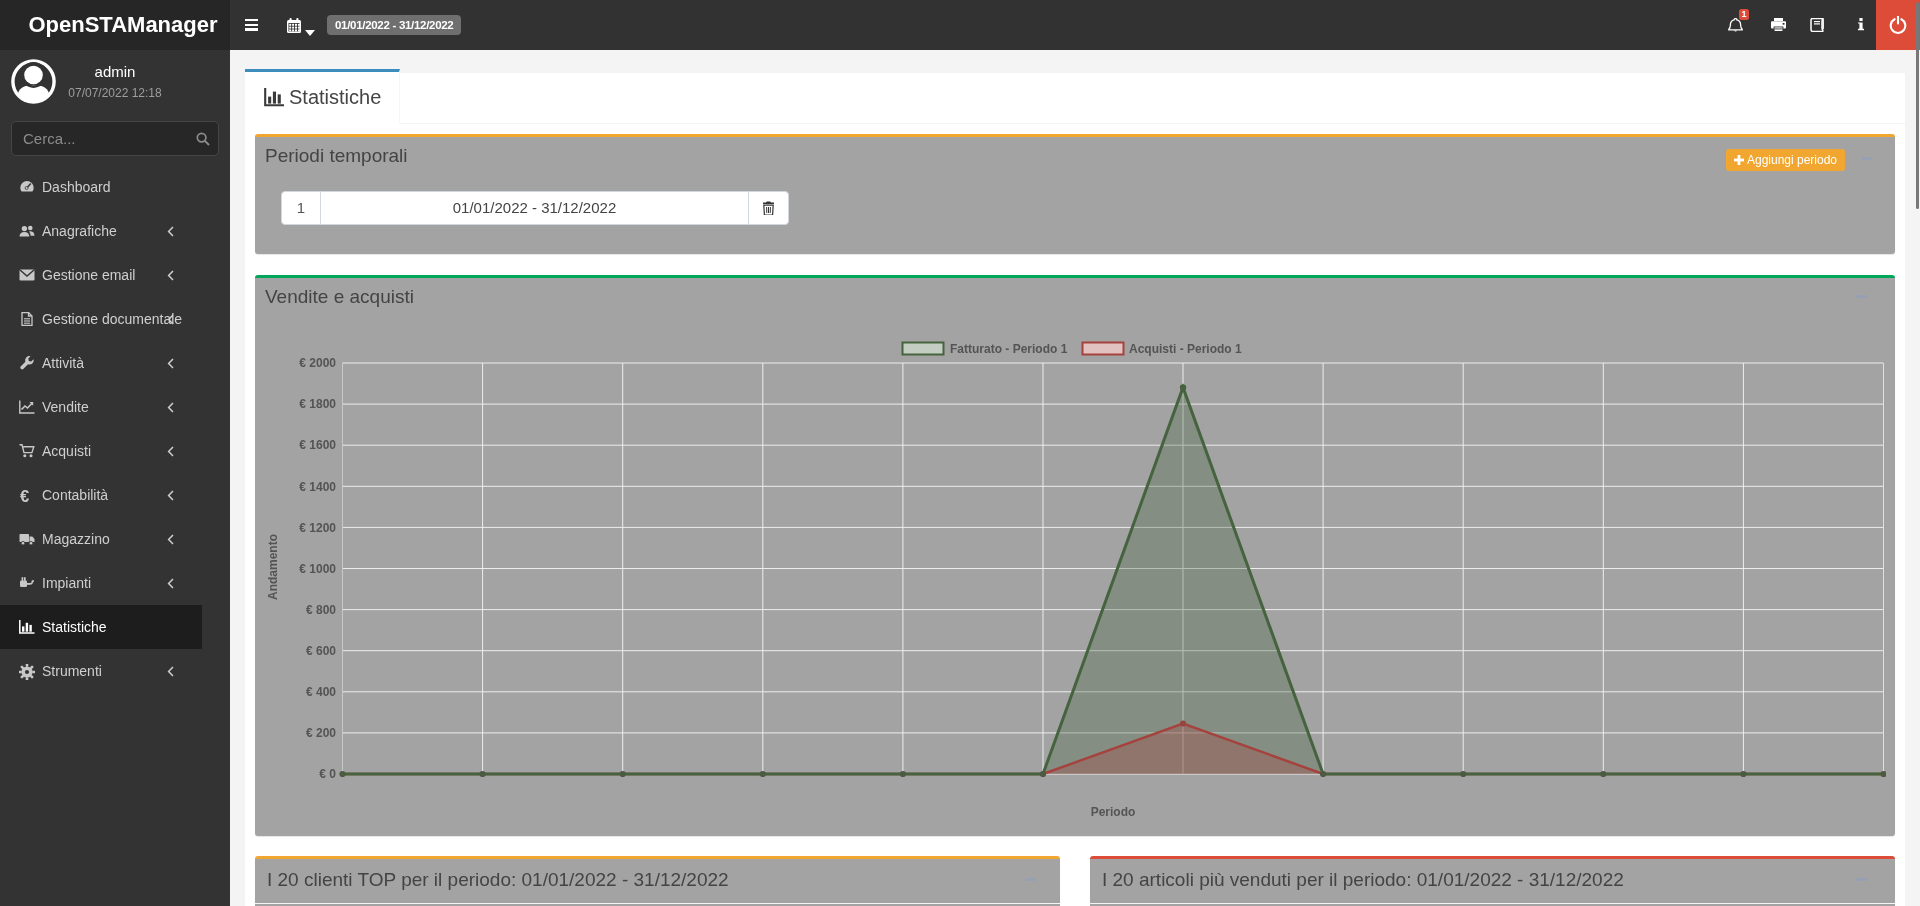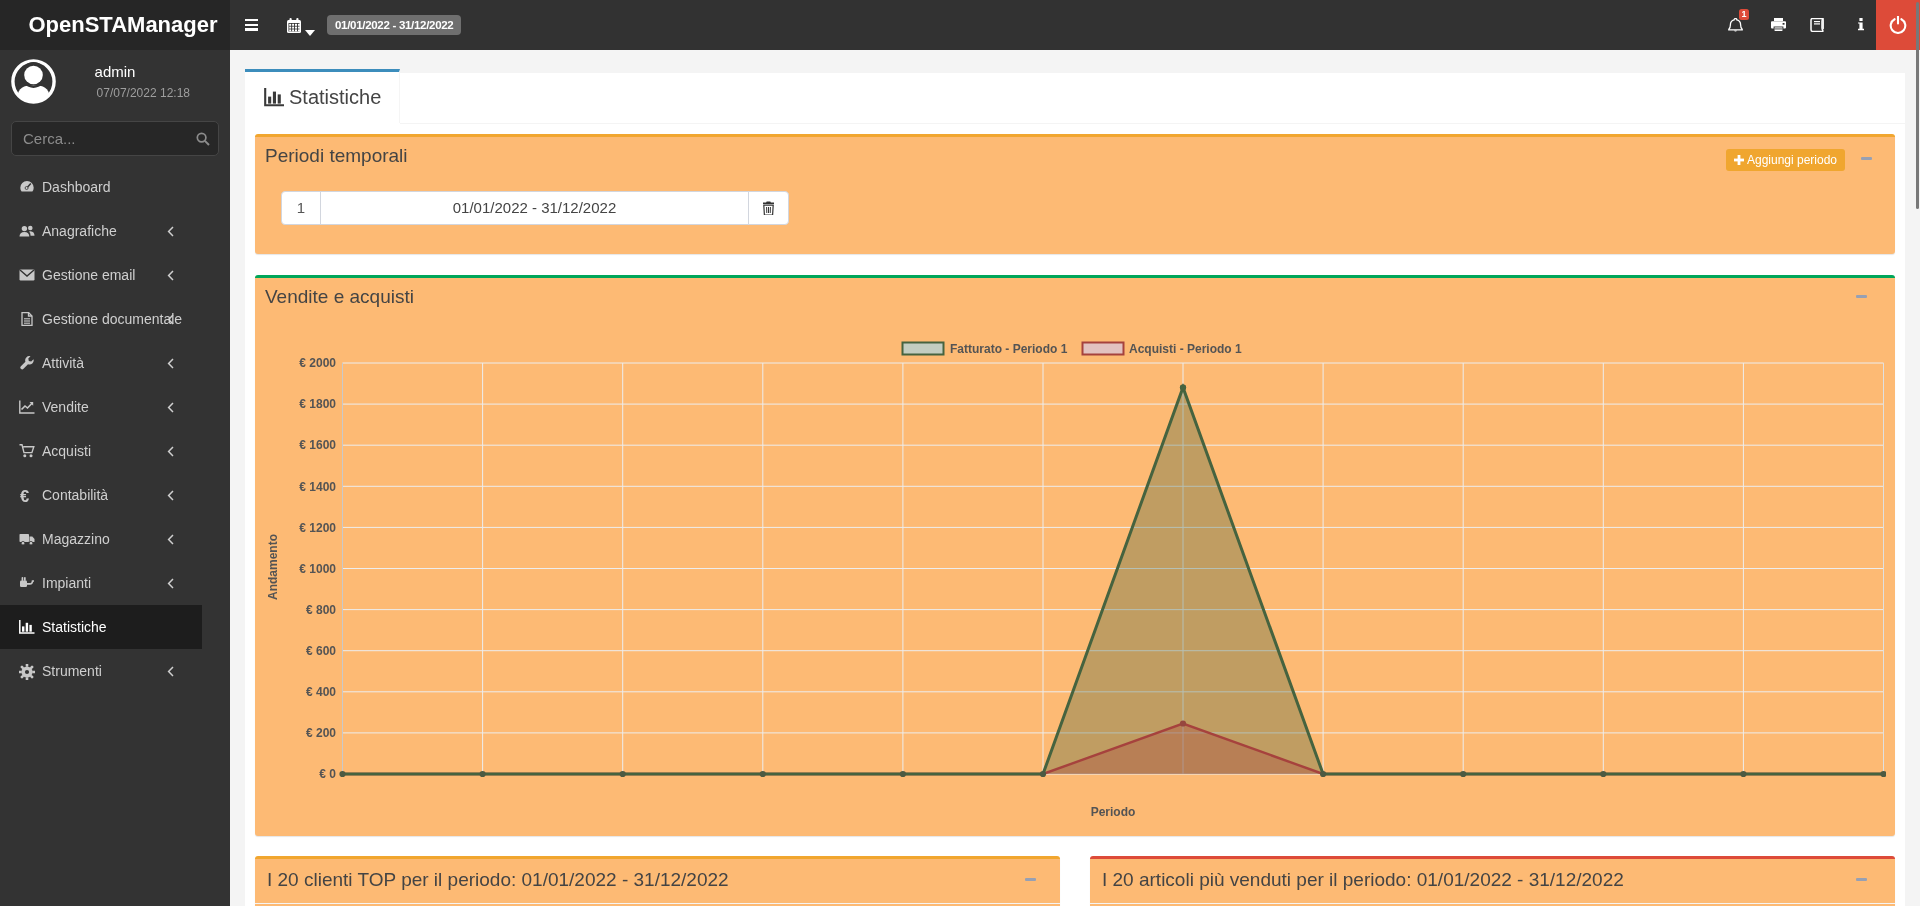--- a/index.html
+++ b/index.html
@@ -12,37 +12,37 @@
 #burger { left:15px; top:19px; width:13px; height:12px; }
 #burger div { height:2.4px; background:#fff; margin-bottom:2.2px; }
 #dateBadge { left:97px; top:15px; height:20px; background:#6f6f6f; color:#fff;
   border-radius:4px; font-size:11.5px; font-weight:bold; line-height:20px; padding:0 8px; letter-spacing:-0.3px; }
 .navico { top:0; height:50px; width:44px; text-align:center; }
 .navico svg { margin-top:18px; }
 #power { left:1646px; top:0; width:44px; height:50px; background:#dd4b39; text-align:center; }
 
 #sidebar { left:0; top:50px; width:230px; height:856px; background:#333333; }
 #uname { left:60px; top:13px; width:110px; text-align:center; color:#fff; font-weight:normal; font-size:15px; }
-#udate { left:40px; top:36px; width:150px; text-align:right; color:#9e9e9e; font-size:12px; }
+#udate { left:40px; top:36px; width:150px; text-align:center; color:#9e9e9e; font-size:12px; }
 #search { left:11px; top:71px; width:208px; height:35px; background:#272727; border:1px solid #454545;
   border-radius:5px; color:#8c8c8c; font-size:15px; line-height:33px; padding-left:11px; }
 #menu { left:0; top:115px; width:202px; }
 .mi { position:relative; height:44px; color:#cfcfcf; font-size:14px; }
 .mi.active { background:#1d1d1d; color:#fff; }
 .mi .ic { position:absolute; left:19px; top:15px; width:16px; height:14px; }
 .mi .tx { position:absolute; left:42px; top:14px; }
 
 #content { left:230px; top:50px; width:1690px; height:856px; background:#f4f4f4; }
 #whitebg { left:245px; top:73px; width:1660px; height:833px; background:#fff; }
 #tabline { left:400px; top:123px; width:1505px; height:1px; background:#f4f4f4; }
 #tab { left:245px; top:69px; width:155px; height:54px; background:#fff; border-top:3px solid #3c8dbc;
   border-right:1px solid #f5f5f5; color:#444; font-size:20px; }
 #tab .tx { position:absolute; left:44px; top:14px; }
 #tab svg { position:absolute; left:19px; top:16px; }
-.box { background:#fdba74; border-radius:3px; box-shadow:0 1px 1px rgba(0,0,0,0.1); }
+.box { background:#a3a3a3; border-radius:3px; box-shadow:0 1px 1px rgba(0,0,0,0.1); }
 .btitle { position:absolute; left:10px; top:8px; font-size:19px; color:#444; }
 .dash { width:11px; height:3px; background:#97a0b3; border-radius:1px; }
 #box1 { left:255px; top:134px; width:1640px; height:120px; border-top:3px solid #f1a62f; }
 #box2 { left:255px; top:274.5px; width:1640px; height:561px; border-top:3px solid #00a65a; }
 #box3 { left:255px; top:855.5px; width:805px; height:120px; border-top:3px solid #f1a62f; }
 #box4 { left:1090px; top:855.5px; width:805px; height:120px; border-top:3px solid #dd4b39; }
 #addbtn { left:1471px; top:12px; width:119px; height:22px; background:#f0a62f; border-radius:3px;
   color:#fff; font-size:12px; text-align:center; line-height:22px; }
 
 #ig { left:26px; top:53.5px; height:34px; font-size:15px; color:#555; }

